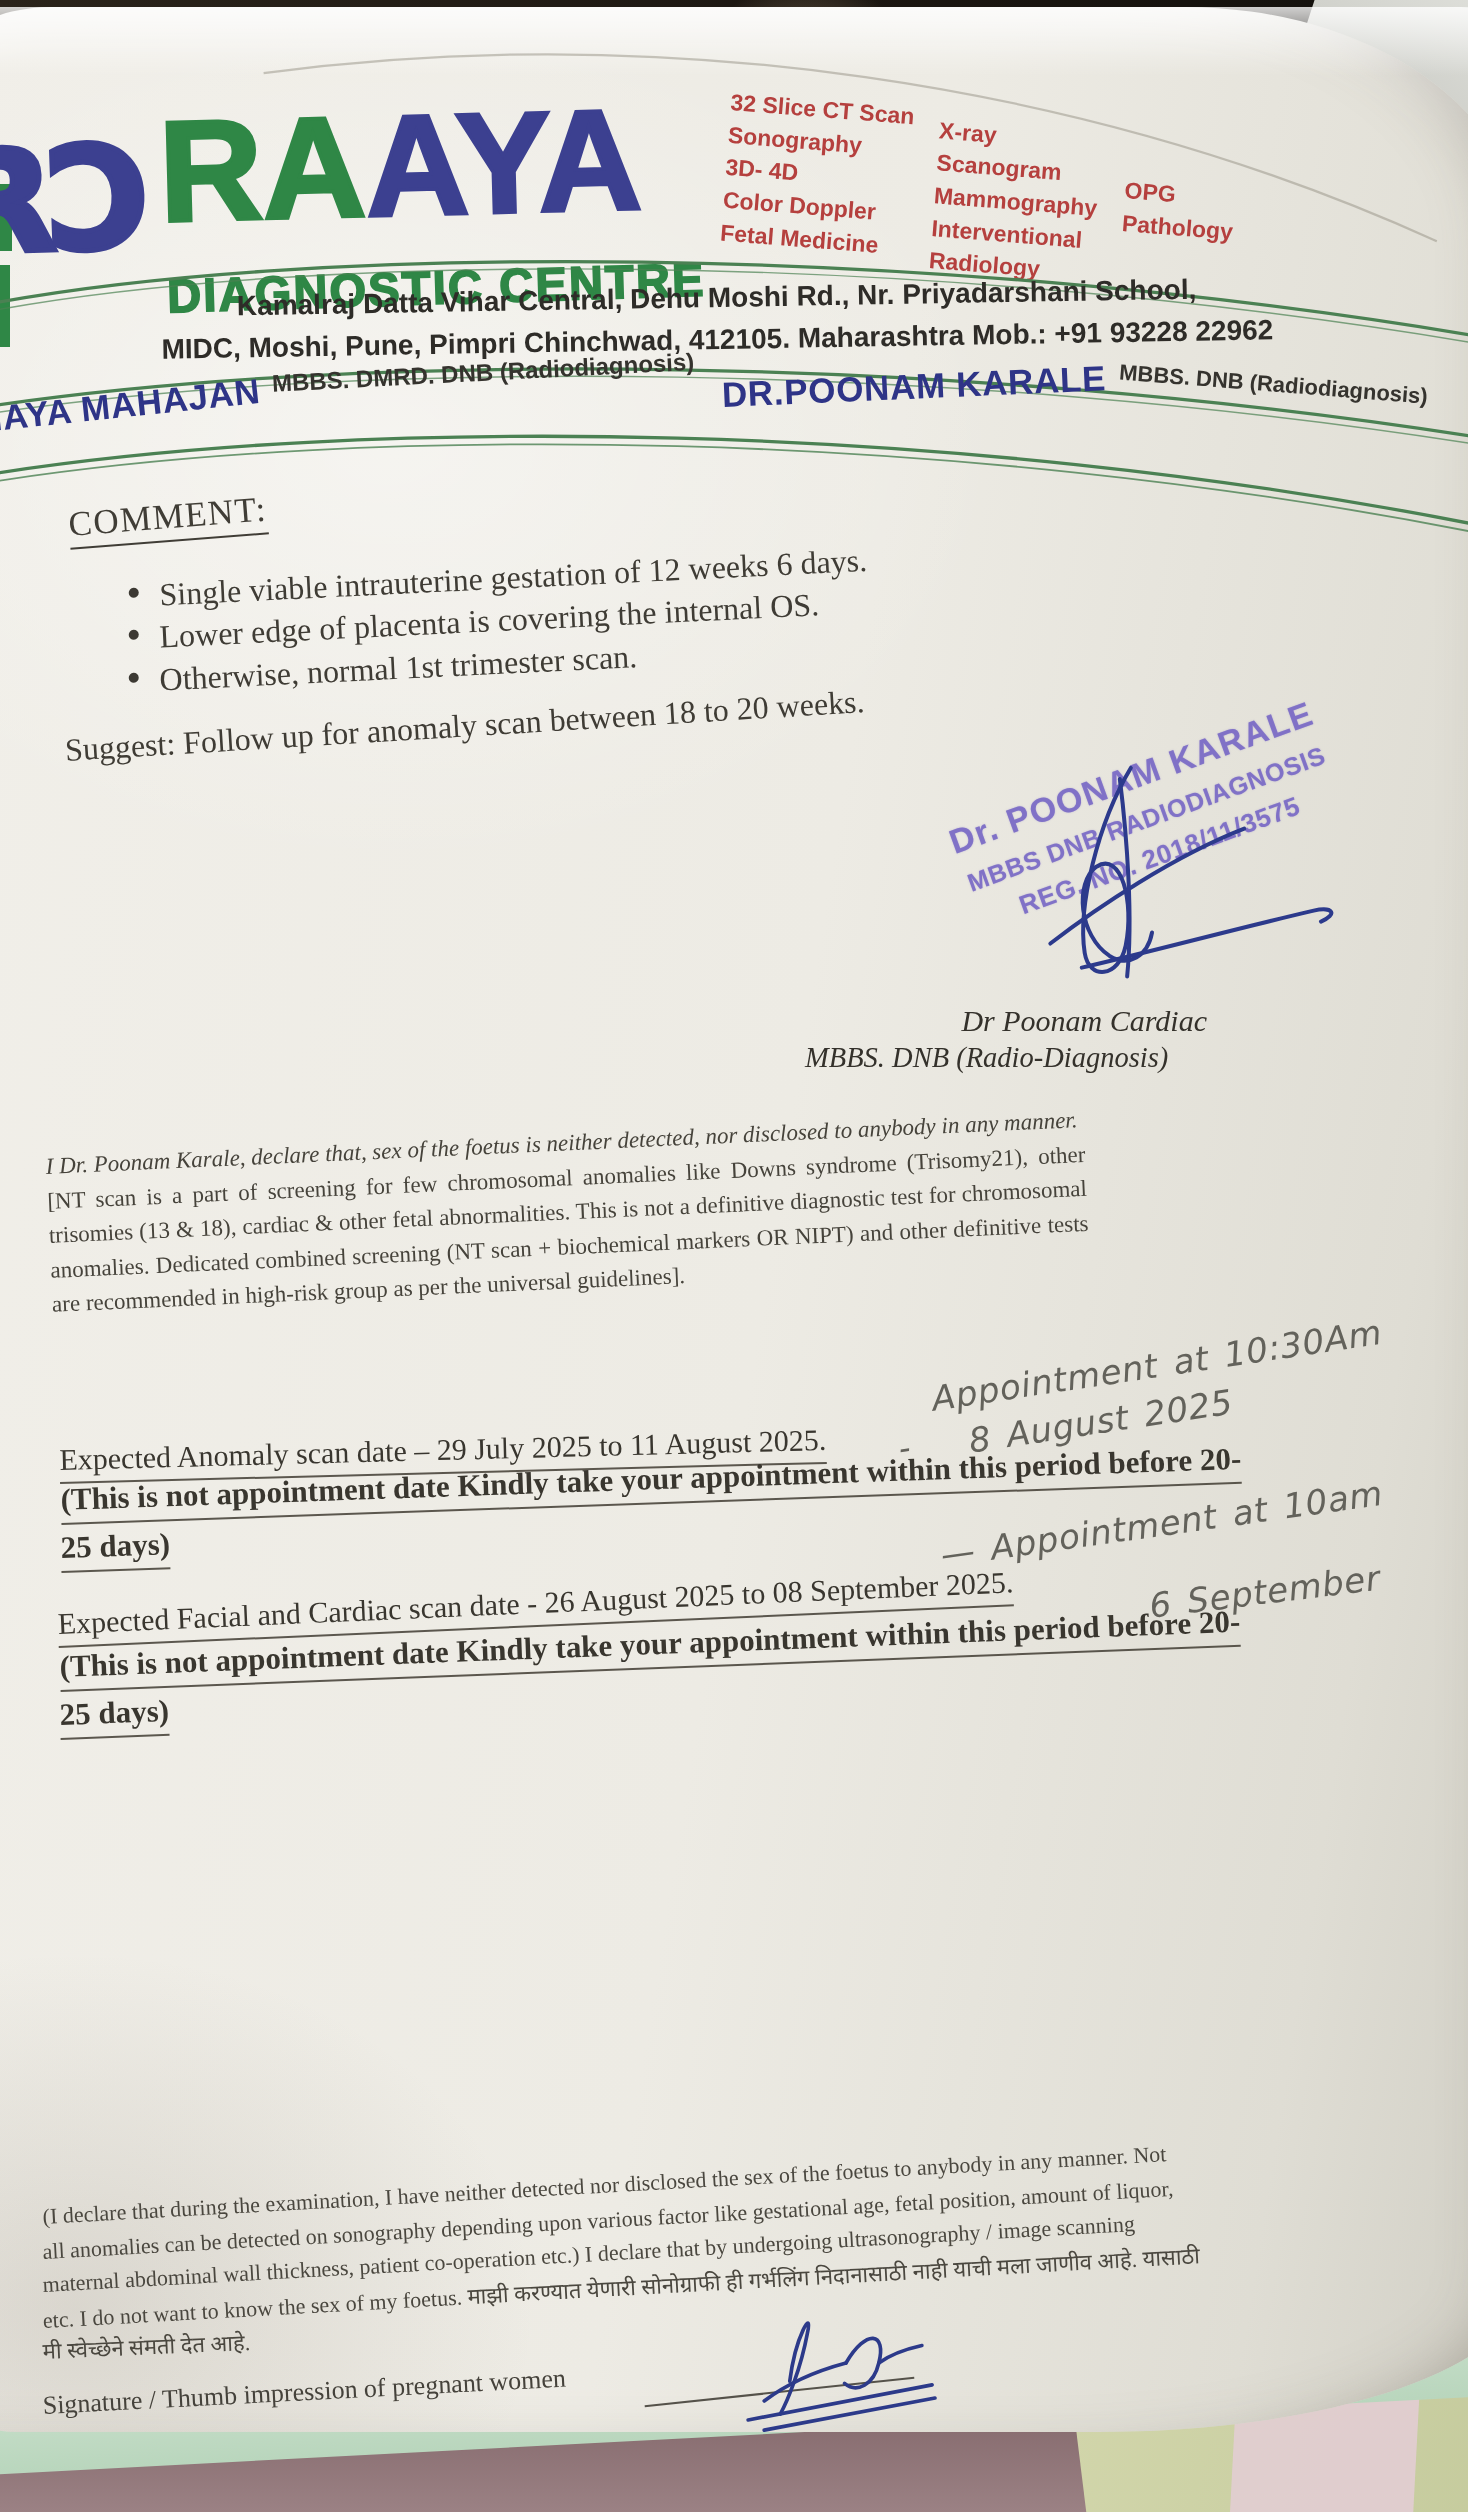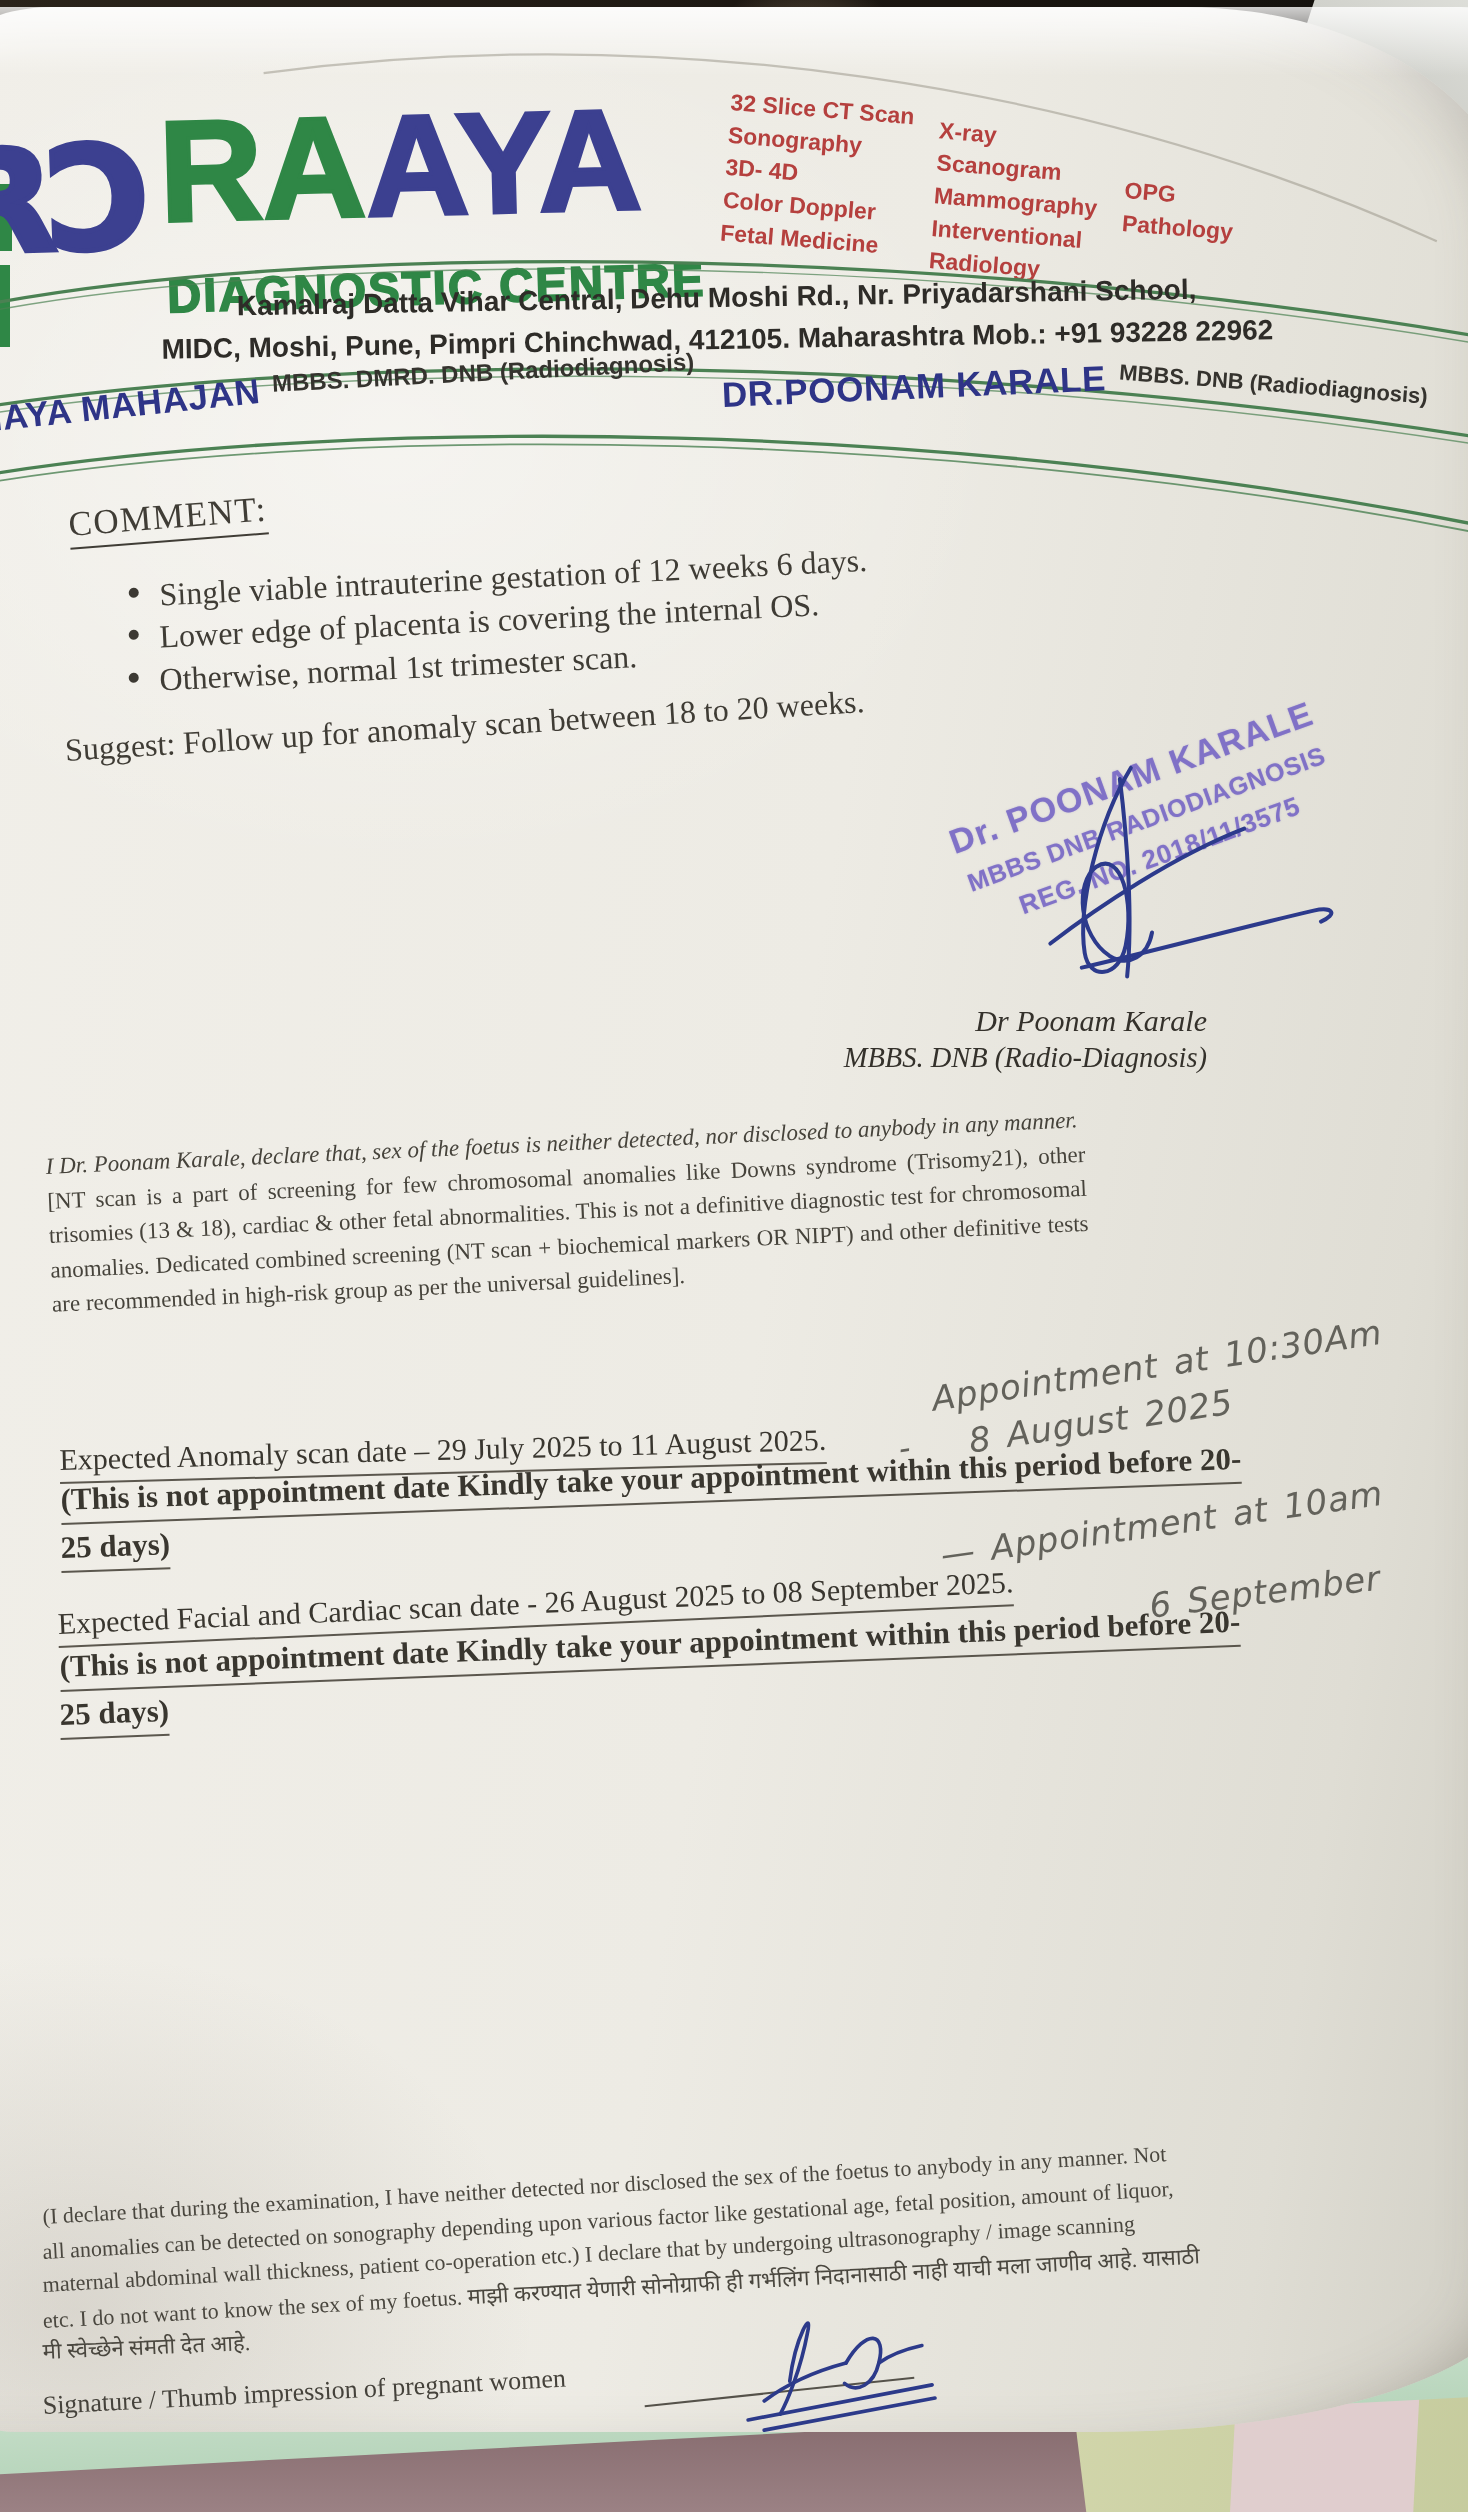--- a/index.html
+++ b/index.html
@@ -79,21 +79,21 @@
 
   
   .stamp{left:903px;top:750px;width:483px;text-align:center;transform:rotate(-20deg);
     font-family:"Liberation Sans",sans-serif;font-weight:700;color:rgba(124,108,197,.92);
     text-shadow:0 0 1.5px rgba(124,108,197,.5);line-height:1.5;z-index:8;}
   .stamp .s1{font-size:34px;letter-spacing:1.5px;}
   .stamp .s2{font-size:25px;letter-spacing:0.7px;}
   .stamp .s3{font-size:26px;letter-spacing:0.7px;}
   svg.pen{position:absolute;z-index:9;}
   .sig-name{left:863px;top:1004px;width:344px;text-align:right;font-style:italic;font-size:30px;color:#34312b;}
-  .sig-qual{left:805px;top:1042px;width:402px;text-align:right;font-style:italic;font-size:28.5px;color:#34312b;}
+  .sig-qual{left:805px;top:1042px;width:402px;font-style:italic;font-size:28.5px;color:#34312b;}
 
   
   .decl{left:45px;top:1150px;width:1039px;transform:rotate(-2.6deg);transform-origin:left top;
     font-size:23px;color:#46433b;line-height:1.5;z-index:8;position:absolute;}
   .decl .it{font-style:italic;white-space:nowrap;}
   .decl .body{text-align:justify;}
 
   
   .dateline{font-size:30px;color:#39362f;}
   .noteline{font-size:31px;font-weight:700;color:#39362f;}
@@ -182,21 +182,21 @@
     <div class="s3">REG. NO. 2018/11/3575</div>
   </div>
   <svg class="pen" style="left:1010px;top:757px" width="344" height="256" viewBox="0 0 470 350">
     <g fill="none" stroke="#2c3a8c" stroke-width="5.5" stroke-linecap="round">
       <path d="M 165,15 C 120,90 92,205 102,268 C 108,305 148,303 158,258 C 170,198 152,128 118,150 C 88,172 94,244 136,272 C 162,288 188,272 194,240"></path>
       <path d="M 55,255 C 120,205 225,135 320,98"></path>
       <path d="M 98,288 C 185,268 320,232 415,210 C 442,204 448,215 425,225"></path>
       <path d="M 150,30 C 160,110 168,220 160,300"></path>
     </g>
   </svg>
-  <div class="abs sig-name">Dr Poonam Karale</div>
+  <div class="abs sig-name">Dr Poonam Cardiac</div>
   <div class="abs sig-qual">MBBS. DNB (Radio-Diagnosis)</div>
 
   <div class="decl">
     <div class="it">I Dr. Poonam Karale, declare that, sex of the foetus is neither detected, nor disclosed to anybody in any manner.</div>
     <div class="body">[NT scan is a part of screening for few chromosomal anomalies like Downs syndrome (Trisomy21), other trisomies (13 &amp; 18), cardiac &amp; other fetal abnormalities. This is not a definitive diagnostic test for chromosomal anomalies. Dedicated combined screening (NT scan + biochemical markers OR NIPT) and other definitive tests are recommended in high-risk group as per the universal guidelines].</div>
   </div>
 
   <div class="abs dateline uline" style="left:59px;top:1443px;transform:rotate(-1.5deg);transform-origin:left top">Expected Anomaly scan date – 29 July 2025 to 11 August 2025.</div>
   <div class="abs hw" style="left:896px;top:1430px;font-size:32px;transform:rotate(-8deg)">-</div>
   <div class="abs hw" style="left:929px;top:1379px;font-size:34px;transform:rotate(-8.5deg)">Appointment at 10:30Am</div>

